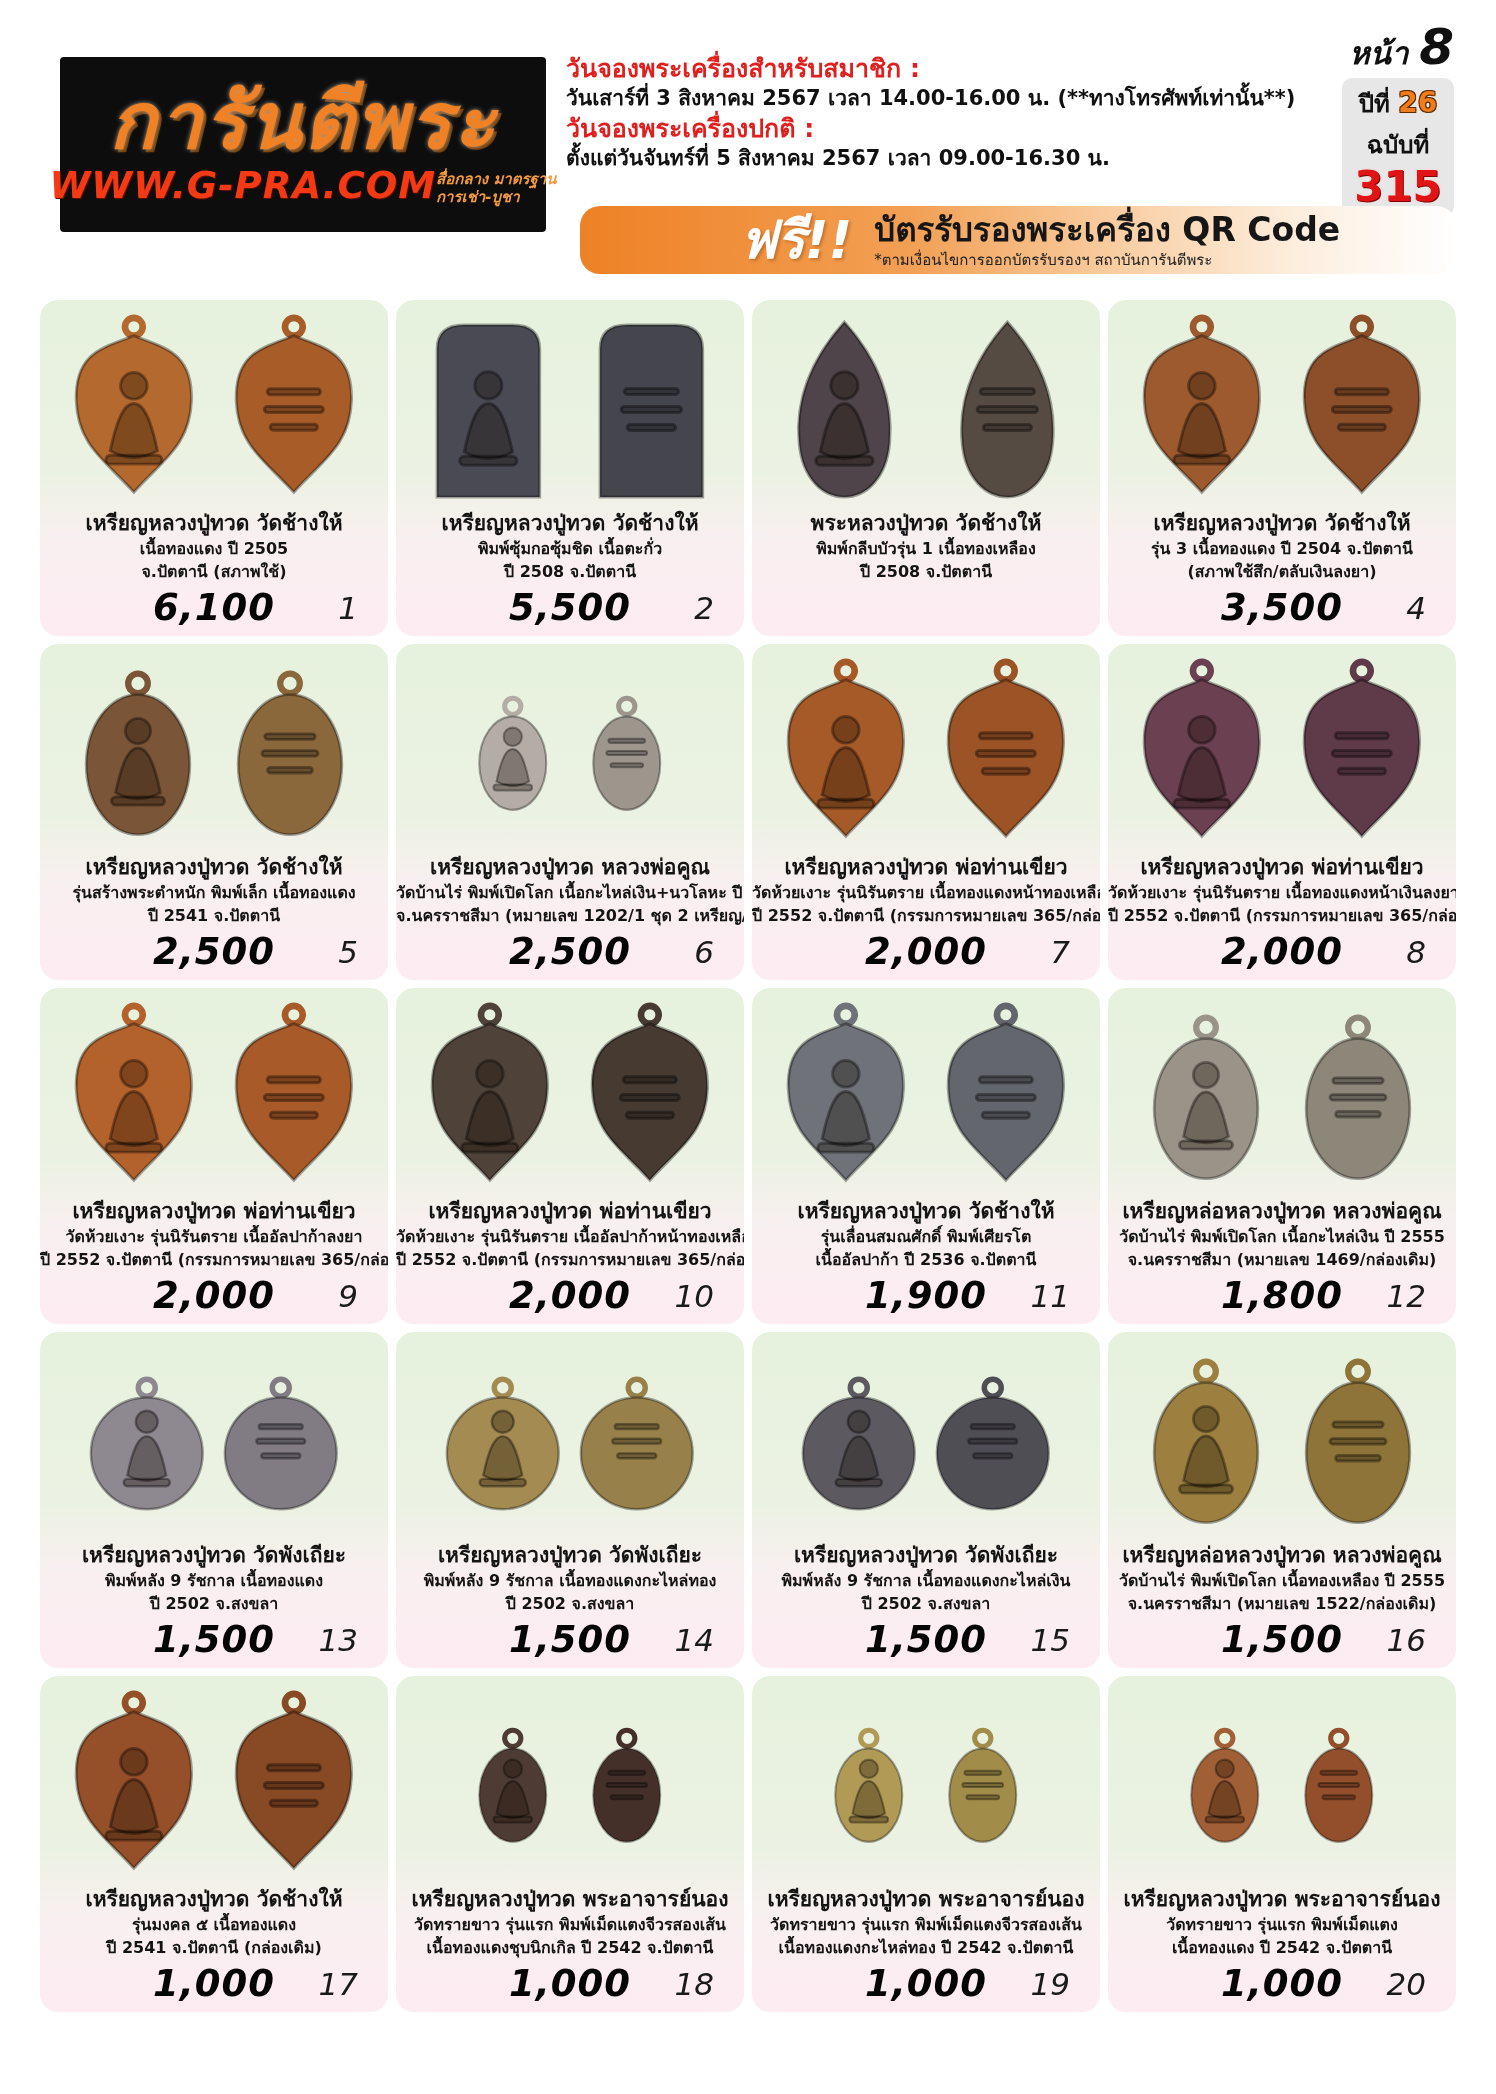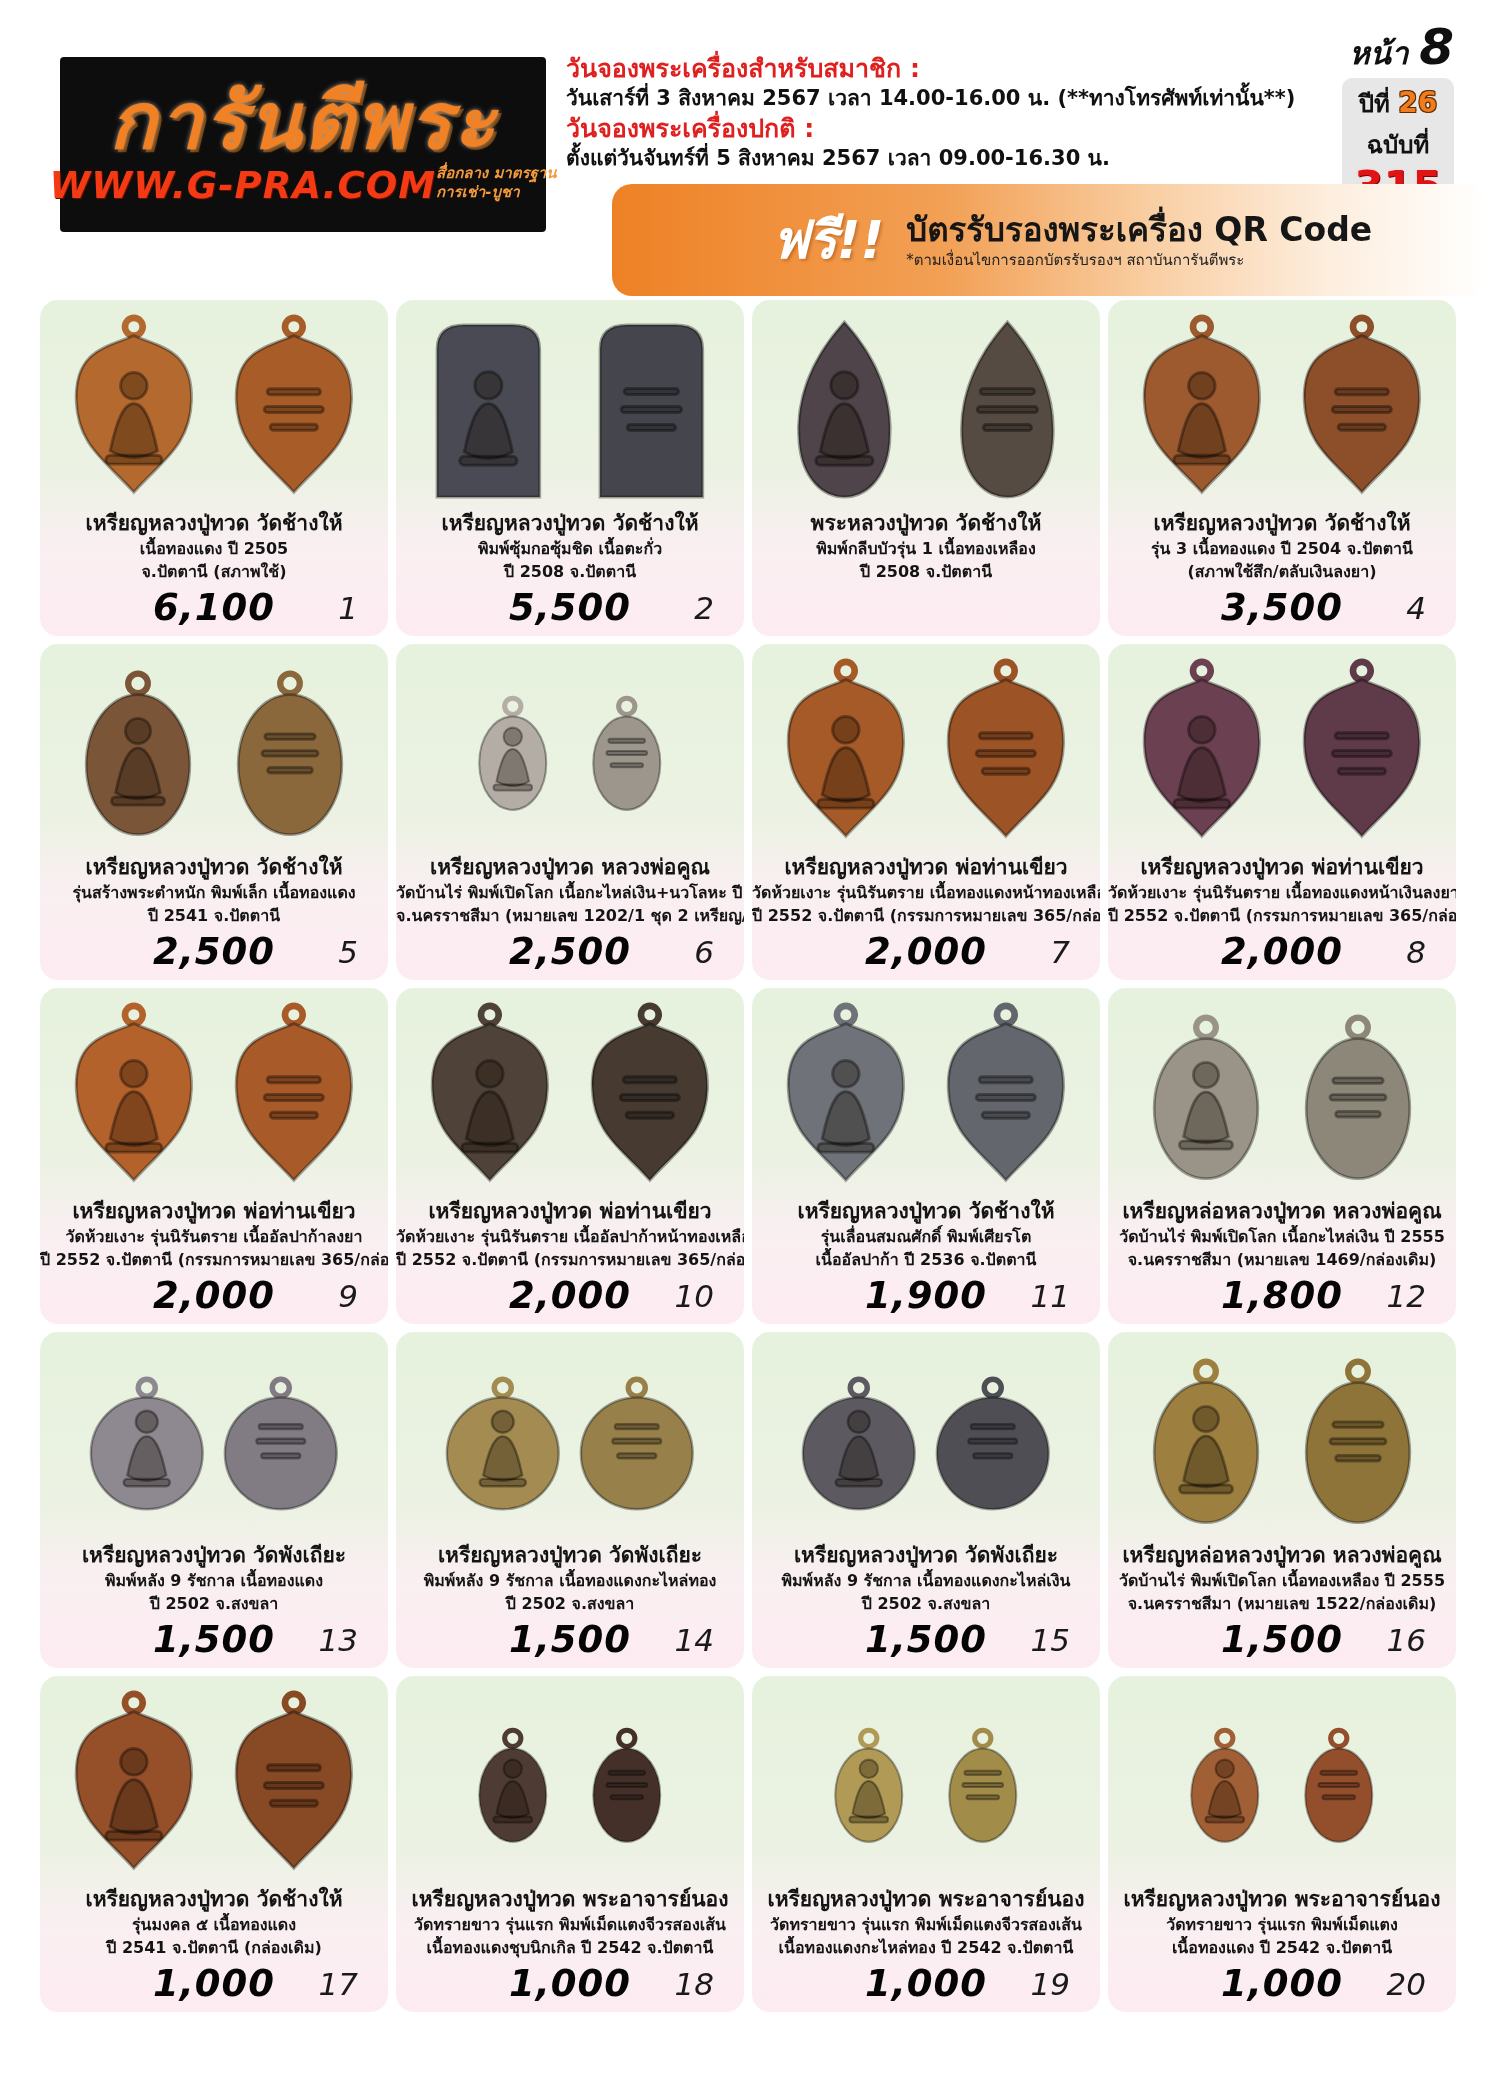--- a/index.html
+++ b/index.html
@@ -12,21 +12,21 @@
     position:absolute;left:60px;top:57px;width:486px;height:175px;
     background:#0d0d0d;border-radius:4px;color:#f08124;
     display:flex;flex-direction:column;align-items:center;justify-content:center;font-style:italic;
   }
   .logo-title{
     font-size:78px;font-weight:bold;line-height:1.0;letter-spacing:2px;
     color:#f08124;
     text-shadow:0 0 5px rgba(255,255,255,.55), 3px 3px 0 #6e3a05, -1px -1px 0 #2a1500;
     white-space:nowrap;
   }
-  .logo-bottom{display:flex;margin-top:4px;}
+  .logo-bottom{display:flex;align-items:flex-end;margin-top:4px;}
   .logo-site{
     font-size:37px;font-weight:bold;color:#f33a14;letter-spacing:1px;
     text-shadow:1px 1px 0 #5f1000;white-space:nowrap;
   }
   .logo-tagline{font-size:15px;line-height:1.25;color:#f49a3e;font-weight:bold;white-space:nowrap;}
   .booking{position:absolute;left:566px;top:52px;width:590px;}
   .bk-head{color:#e01f1f;font-weight:bold;font-size:25px;line-height:1.2;margin-top:2px;white-space:nowrap;}
   .bk-detail{color:#111;font-weight:bold;font-size:21px;line-height:1.35;white-space:nowrap;}
   .page-label{
     position:absolute;right:42px;top:18px;font-style:italic;color:#101010;
@@ -41,23 +41,23 @@
   .issue-line1 .yr{
     color:#f07c1e;font-size:28px;
     text-shadow:1px 1px 0 #5e2c00,-1px -1px 0 #5e2c00,1px -1px 0 #5e2c00,-1px 1px 0 #5e2c00;
   }
   .issue-line2{font-size:24px;font-weight:bold;color:#111;margin-top:2px;}
   .issue-num{
     font-size:42px;font-weight:bold;color:#e01414;line-height:1.0;margin-top:2px;
     text-shadow:1px 1px 0 #7e0404, 0 0 3px rgba(255,200,200,.8);
   }
   .free-banner{
-    position:absolute;left:580px;top:184px;width:876px;height:112px;border-radius:20px;
+    position:absolute;left:580px;top:206px;width:876px;height:68px;border-radius:20px;
     background:linear-gradient(90deg,#ee8125 0%,#f2a055 38%,#f9cfa4 62%,#fdeede 82%,#ffffff 100%);
-    display:flex;align-items:center;margin-left:32px;
+    display:flex;align-items:center;
   }
   .free-label{
     font-size:52px;font-weight:bold;font-style:italic;color:#ffffff;
     margin-left:160px;margin-right:22px;line-height:1;
     text-shadow:2px 2px 3px rgba(120,50,0,.35);white-space:nowrap;
   }
   .free-texts{display:flex;flex-direction:column;justify-content:center;}
   .free-main{font-size:33px;color:#161616;font-weight:bold;line-height:1.15;white-space:nowrap;}
   .free-sub{font-size:15px;color:#222;line-height:1.2;margin-top:2px;white-space:nowrap;}
   

